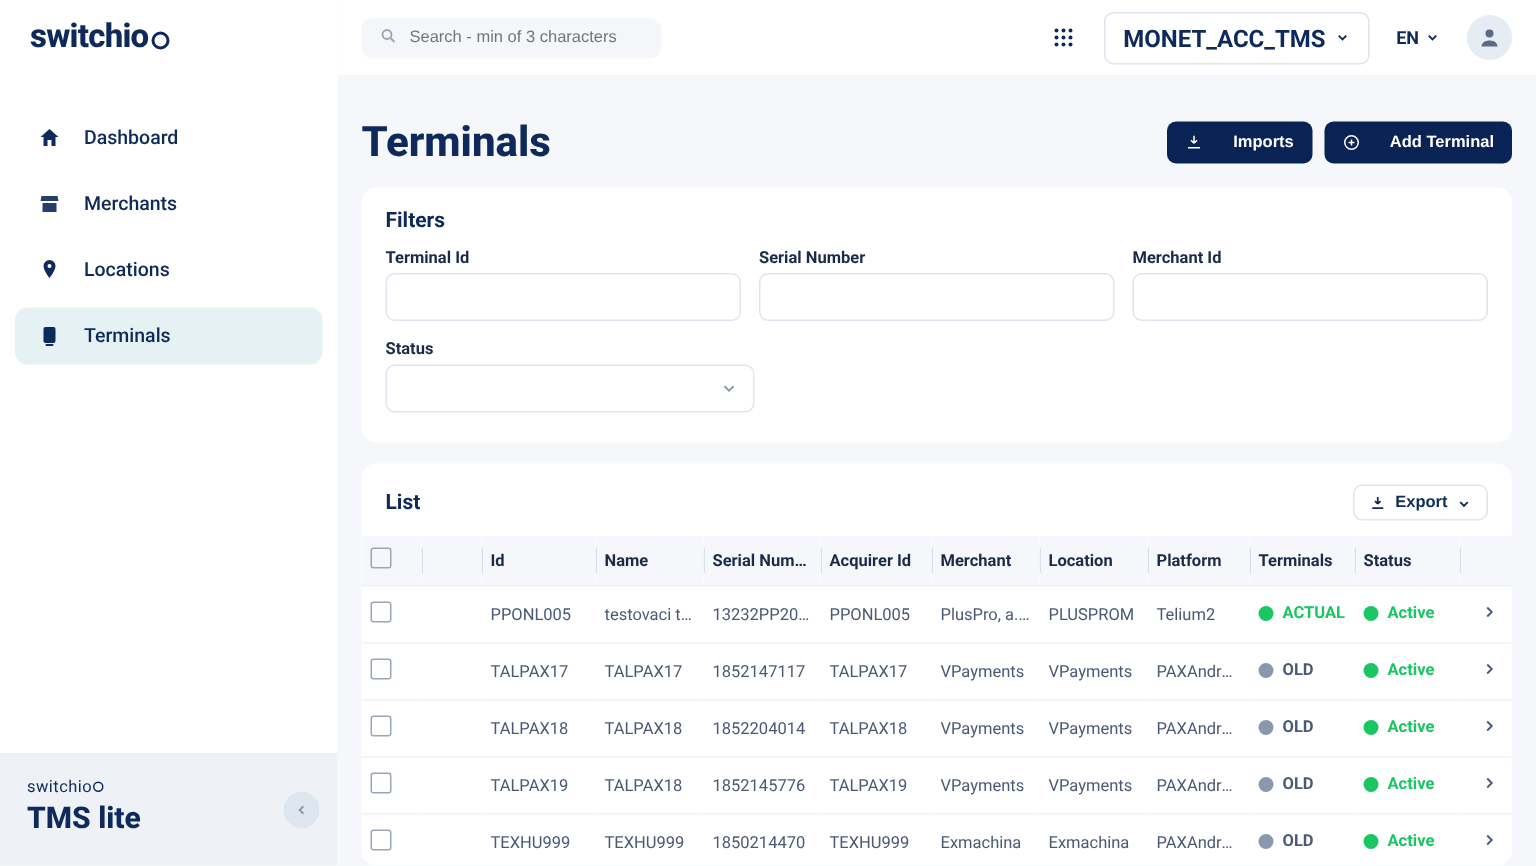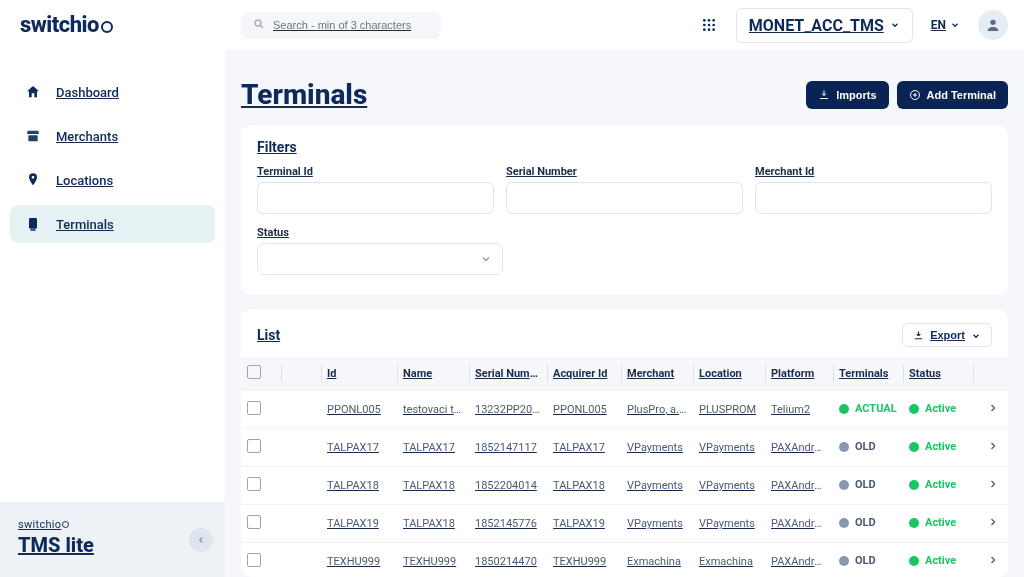--- a/index.html
+++ b/index.html
@@ -3,21 +3,21 @@
 <meta charset="utf-8">
 <style>
   * { box-sizing: border-box; margin: 0; padding: 0; }
   body {
     font-family: -apple-system, BlinkMacSystemFont, "Segoe UI", Roboto, Arial, sans-serif;
     background: #f5f7fa;
     color: #1a2b4a;
     font-size: 13px;
     overflow: hidden;
   }
-  .app { display: flex; width: 1024px; height: 577px; overflow: hidden; text-decoration: underline; }
+  .app { display: flex; width: 1024px; height: 577px; overflow: hidden; }
 
   
   .sidebar {
     width: 225px;
     background: #fff;
     display: flex;
     flex-direction: column;
     flex-shrink: 0;
     position: relative;
   }
@@ -163,21 +163,21 @@
   .btn {
     background: #0a2355;
     color: #fff;
     border: none;
     border-radius: 6px;
     padding: 8px 12px;
     font-size: 11px;
     font-weight: 600;
     display: flex;
     align-items: center;
-    gap: 6px;
+    gap: 20px;
     cursor: pointer;
   }
 
   .card {
     background: #fff;
     border-radius: 10px;
     padding: 14px 16px 20px 16px;
     margin-bottom: 14px;
   }
   .card-title { font-size: 14px; font-weight: 700; color: #0e2a5a; margin-bottom: 10px; }

